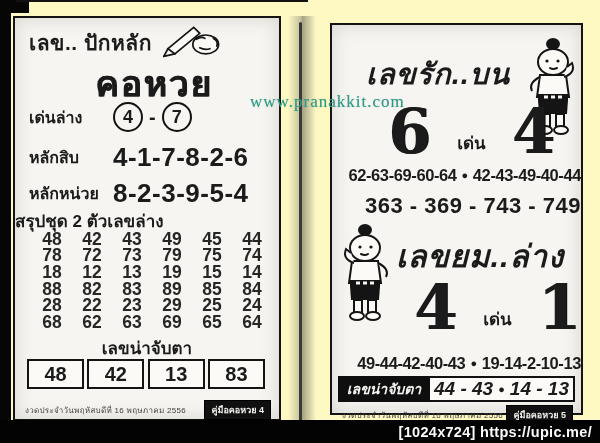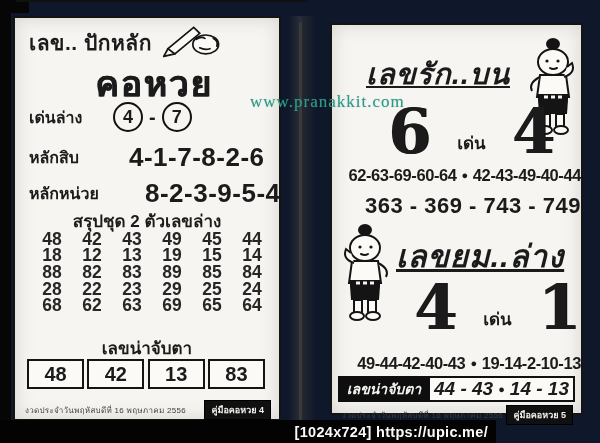--- a/index.html
+++ b/index.html
@@ -1,18 +1,18 @@
 <!DOCTYPE html>
 <html><head>
 <meta charset="utf-8">
 <style>
   html,body{margin:0;padding:0;background:#888;}
   .canvas{
     position:relative; width:600px; height:443px; overflow:hidden;
-    background:#0f172a;
+    background:#fef9c3;
     font-family:"Liberation Sans", sans-serif;
     color:#1b1b1b;
   }
   
   .edge-left{position:absolute;left:0;top:0;width:11px;height:443px;background:#060606;}
   .edge-topblob{position:absolute;left:0;top:0;width:29px;height:13px;background:#060606;}
   .edge-topline{position:absolute;left:16px;top:0;width:292px;height:2px;background:#111;}
   .gutter-shade{position:absolute;left:288px;top:16px;width:28px;height:410px;
     background:linear-gradient(90deg,rgba(120,116,110,0) 0%,rgba(90,87,82,.35) 45%,rgba(60,58,55,.45) 52%,rgba(120,116,110,0) 100%);}
   .gutter-line{position:absolute;left:299px;top:22px;width:3px;height:402px;background:#3a3a38;border-radius:2px;}
@@ -27,39 +27,39 @@
   .lp-small-title{font-size:21px;font-weight:800;letter-spacing:.5px;}
   .pen-icon{margin-top:-4px;}
   .lp-title{position:absolute;left:80px;top:38px;font-size:35px;font-weight:900;letter-spacing:2px;
     text-shadow:1px 0 0 #1b1b1b;}
   .lp-row{position:absolute;left:14px;display:flex;align-items:center;}
   .lp-label{font-size:16px;font-weight:600;width:82px;}
   .lp-circles{display:flex;align-items:center;gap:6px;margin-left:2px;}
   .circle{display:inline-flex;width:26px;height:26px;border:2.5px solid #111;border-radius:50%;
     align-items:center;justify-content:center;font-size:18px;font-weight:800;}
   .circle-dash{font-size:20px;font-weight:800;}
-  .lp-value{font-size:26px;font-weight:800;letter-spacing:.5px;margin-left:18px;white-space:nowrap;}
-  .lp-table-title{position:absolute;left:0;top:189px;width:100%;text-align:center;
+  .lp-value{font-size:26px;font-weight:800;letter-spacing:.5px;margin-left:2px;white-space:nowrap;}
+  .lp-table-title{position:absolute;left:0;top:189px;width:100%;
     font-size:17px;font-weight:600;}
   .lp-table{position:absolute;left:22px;top:213px;width:230px;}
   .t-row{display:flex;justify-content:space-between;height:16.6px;align-items:center;}
   .t-cell{font-size:17.5px;font-weight:800;color:#262626;width:30px;text-align:center;}
   .lp-watch-title{position:absolute;left:0;top:316px;width:100%;text-align:center;
     font-size:17px;font-weight:600;}
   .lp-watch-boxes{position:absolute;left:12px;top:341px;width:238px;display:flex;justify-content:space-between;}
   .watch-box{width:53px;height:26px;border:2px solid #141414;background:#fbfaf7;display:flex;
     align-items:center;justify-content:center;font-size:20px;font-weight:800;}
   .page-footer{position:absolute;left:10px;right:8px;display:flex;justify-content:space-between;align-items:center;}
   .lp-footer{top:382px;}
   .footer-date{font-size:8px;color:#3d3d3d;letter-spacing:.3px;}
   .footer-badge{background:#101010;color:#f3f2ee;font-size:9px;font-weight:700;
     padding:2px 6px;border:1px solid #000;}
 
   
-  .rp-title{font-style:italic;font-weight:900;letter-spacing:1px;position:absolute;white-space:nowrap;text-decoration:underline;}
+  .rp-title{font-style:italic;font-weight:900;letter-spacing:1px;position:absolute;white-space:nowrap;}
   .rp-title1{left:34px;top:26px;font-size:29px;}
   .rp-title2{left:64px;top:206px;font-size:31px;}
   .boy{position:absolute;}
   .boy1{left:194px;top:12px;}
   .boy2{left:2px;top:198px;transform:scaleX(-1);}
   .big-row{position:absolute;display:flex;align-items:flex-start;}
   .big-row1{left:56px;top:76px;}
   .big-row2{left:82px;top:252px;}
   .big-digit{font-family:"DejaVu Serif", serif;font-size:62px;font-weight:900;line-height:1;
     text-shadow:1px 0 0 #111;}
@@ -72,21 +72,21 @@
   .rp-watchrow{position:absolute;left:6px;top:351px;right:6px;display:flex;height:26px;}
   .rp-watch-label{background:#0e0e0e;color:#f5f4f0;font-style:italic;font-weight:800;font-size:14px;
     display:flex;align-items:center;justify-content:center;width:92px;flex:0 0 auto;}
   .rp-watch-values{flex:1;border:2px solid #111;border-left:none;background:#fbfaf7;display:flex;
     align-items:center;justify-content:center;font-style:italic;font-weight:800;font-size:19px;white-space:nowrap;}
   .rp-footer{top:380px;}
 
   
   .watermark{position:absolute;left:250px;top:92px;font-family:"Liberation Serif", serif;
     font-size:17px;letter-spacing:1px;color:#2f9a87;text-shadow:0 0 1px rgba(47,154,135,.5);}
-  .bottom-bar{position:absolute;left:0;top:420px;width:496px;height:23px;background:#030303;
+  .bottom-bar{position:absolute;left:0;top:420px;width:600px;height:23px;background:#030303;
     display:flex;align-items:center;justify-content:flex-end;}
   .bottom-bar span{color:#fafafa;font-size:14.5px;font-weight:700;margin-right:8px;letter-spacing:.3px;}
   svg .ink{stroke:#141414;fill:none;stroke-width:2;stroke-linecap:round;stroke-linejoin:round;}
   svg .paperfill{fill:#fbfaf7;stroke:#141414;stroke-width:2;}
 </style>
 </head>
 <body>
 
 <div class="canvas">
 
@@ -119,35 +119,43 @@
         <span class="circle-dash">-</span>
         <span class="circle">7</span>
       </span>
     </div>
 
     <div class="lp-row" style="top:124px;">
       <span class="lp-label">หลักสิบ</span>
       <span class="lp-value">4-1-7-8-2-6</span>
     </div>
 
-    <div class="lp-row" style="top:160px;gap:16px;">
+    <div class="lp-row" style="top:160px;">
       <span class="lp-label">หลักหน่วย</span>
       <span class="lp-value">8-2-3-9-5-4</span>
     </div>
 
     <div class="lp-table-title">สรุปชุด 2 ตัวเลขล่าง</div>
 
     <div class="lp-table">
       <div class="t-row">
         <span class="t-cell">48</span>
         <span class="t-cell">42</span>
         <span class="t-cell">43</span>
         <span class="t-cell">49</span>
         <span class="t-cell">45</span>
         <span class="t-cell">44</span>
+      </div>
+      <div class="t-row">
+        <span class="t-cell">78</span>
+        <span class="t-cell">72</span>
+        <span class="t-cell">73</span>
+        <span class="t-cell">79</span>
+        <span class="t-cell">75</span>
+        <span class="t-cell">74</span>
       </div>
       <div class="t-row">
         <span class="t-cell">18</span>
         <span class="t-cell">12</span>
         <span class="t-cell">13</span>
         <span class="t-cell">19</span>
         <span class="t-cell">15</span>
         <span class="t-cell">14</span>
       </div>
       <div class="t-row">

